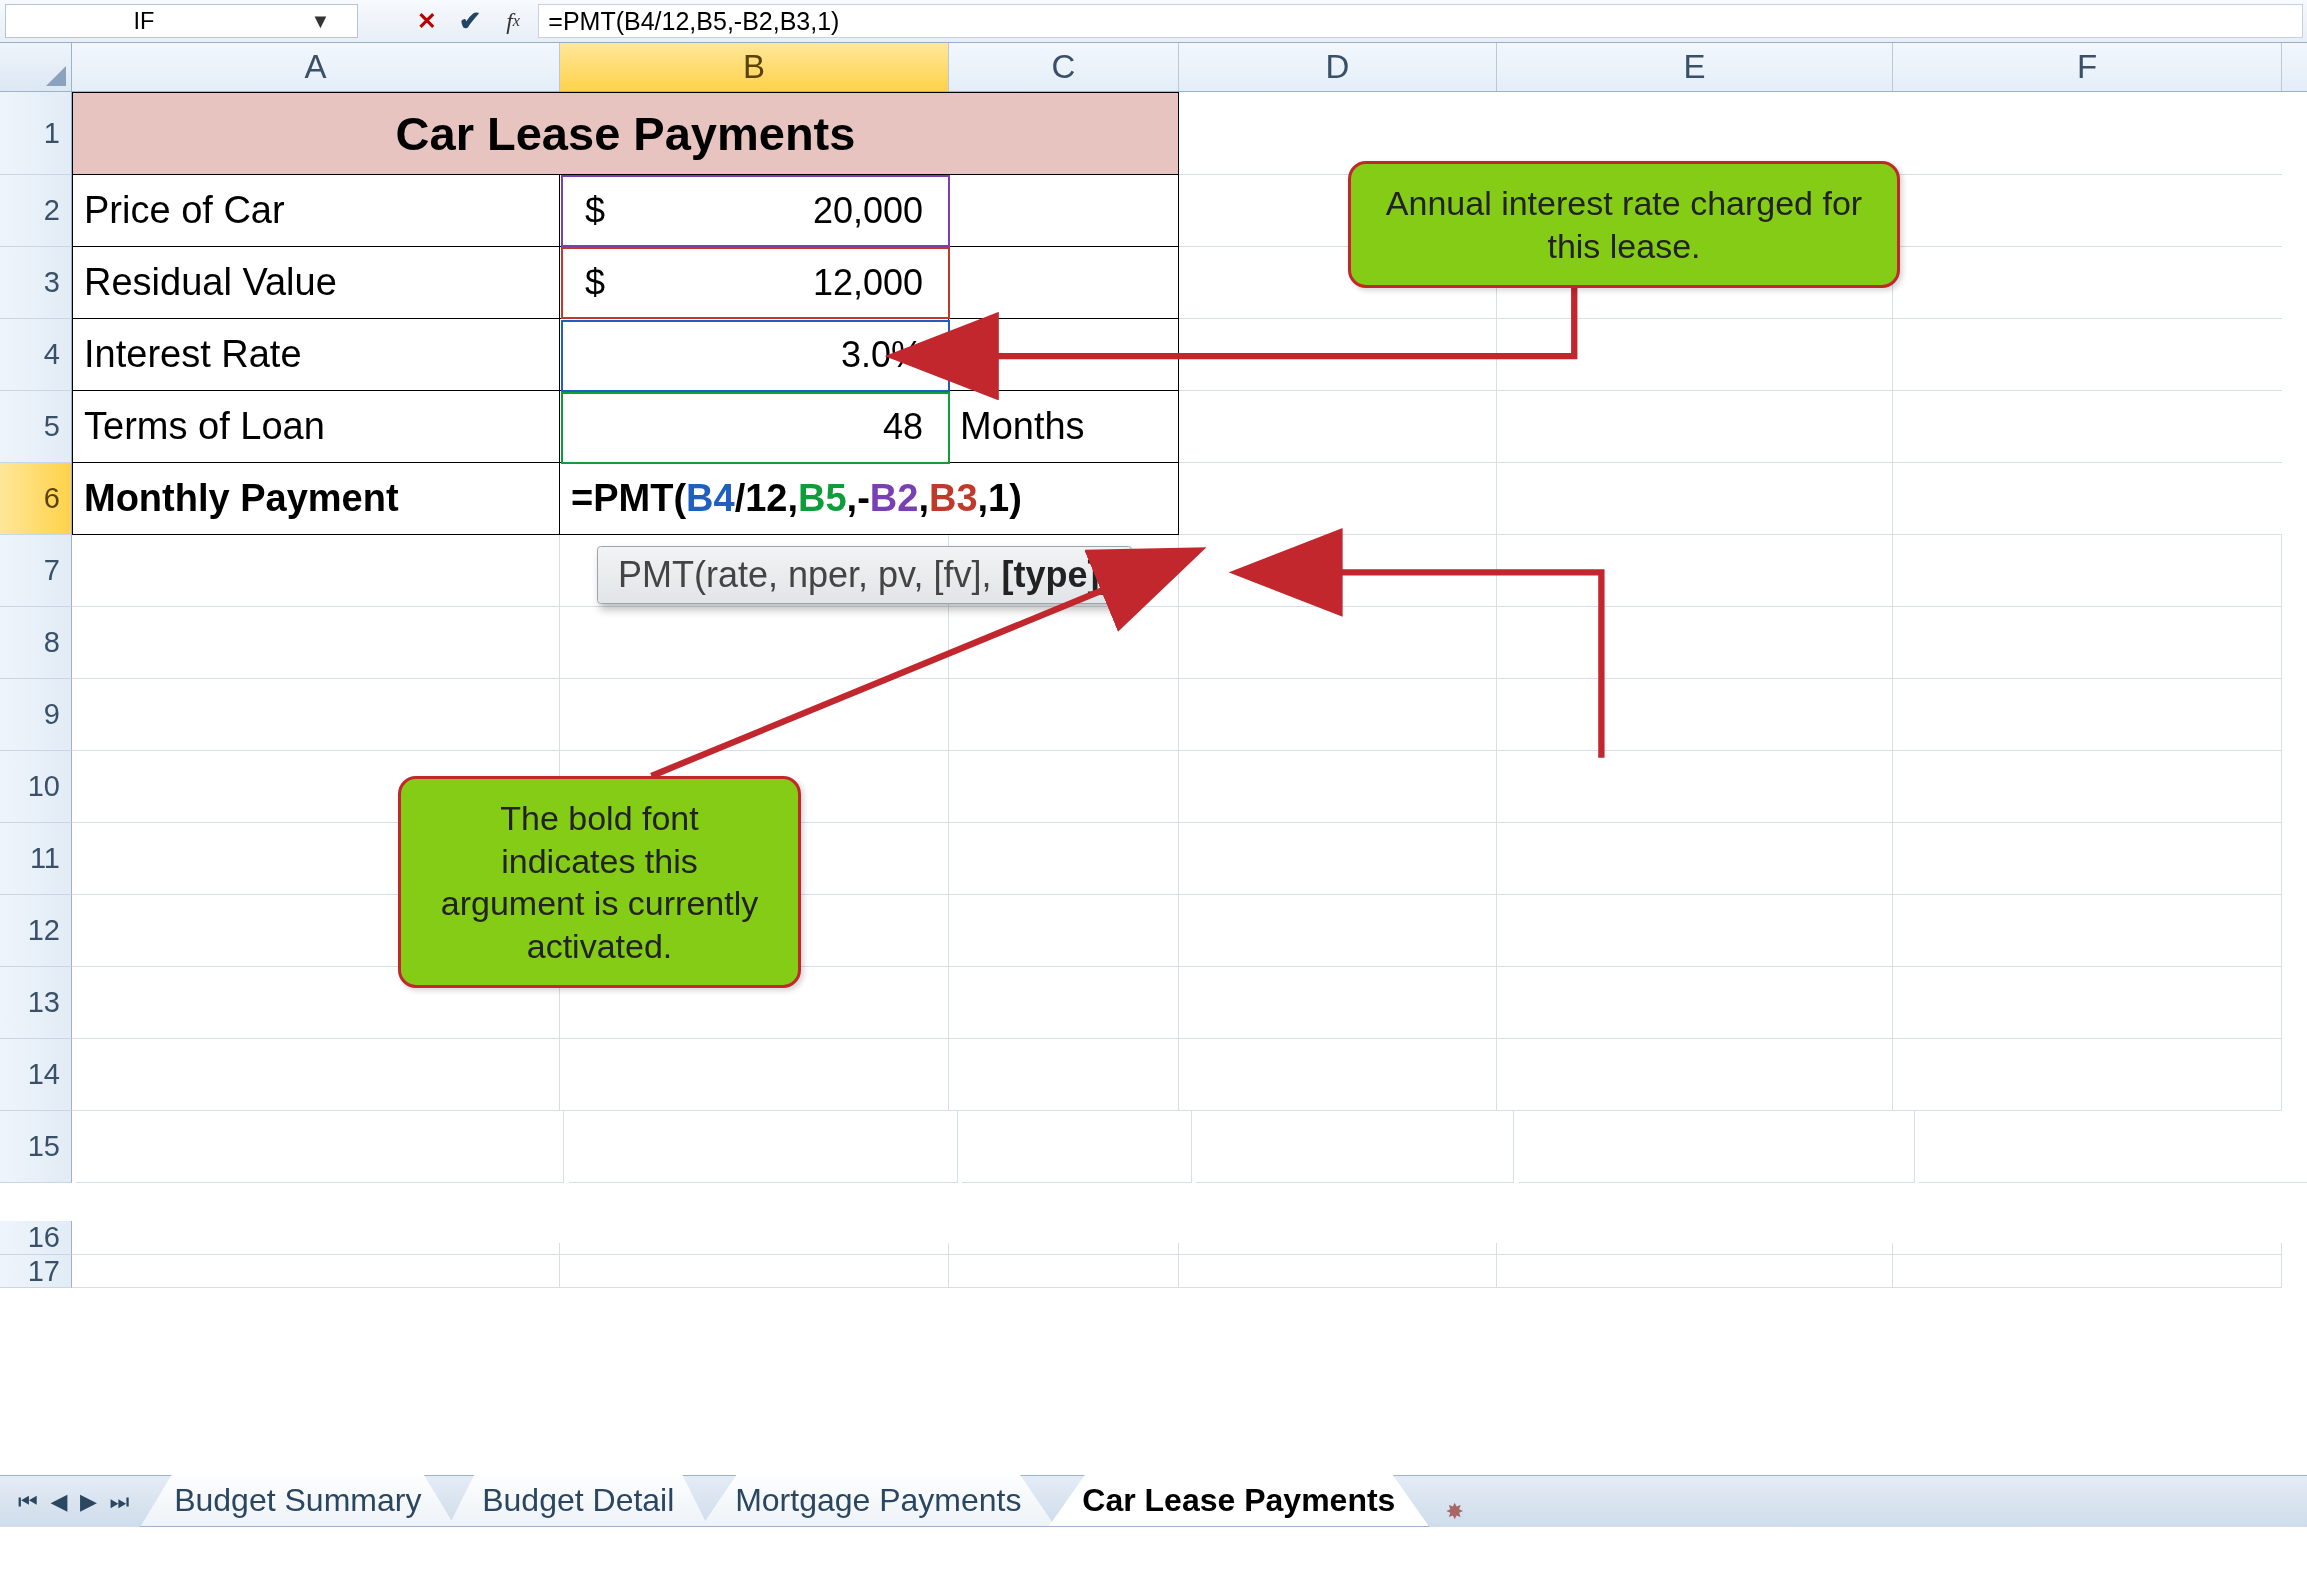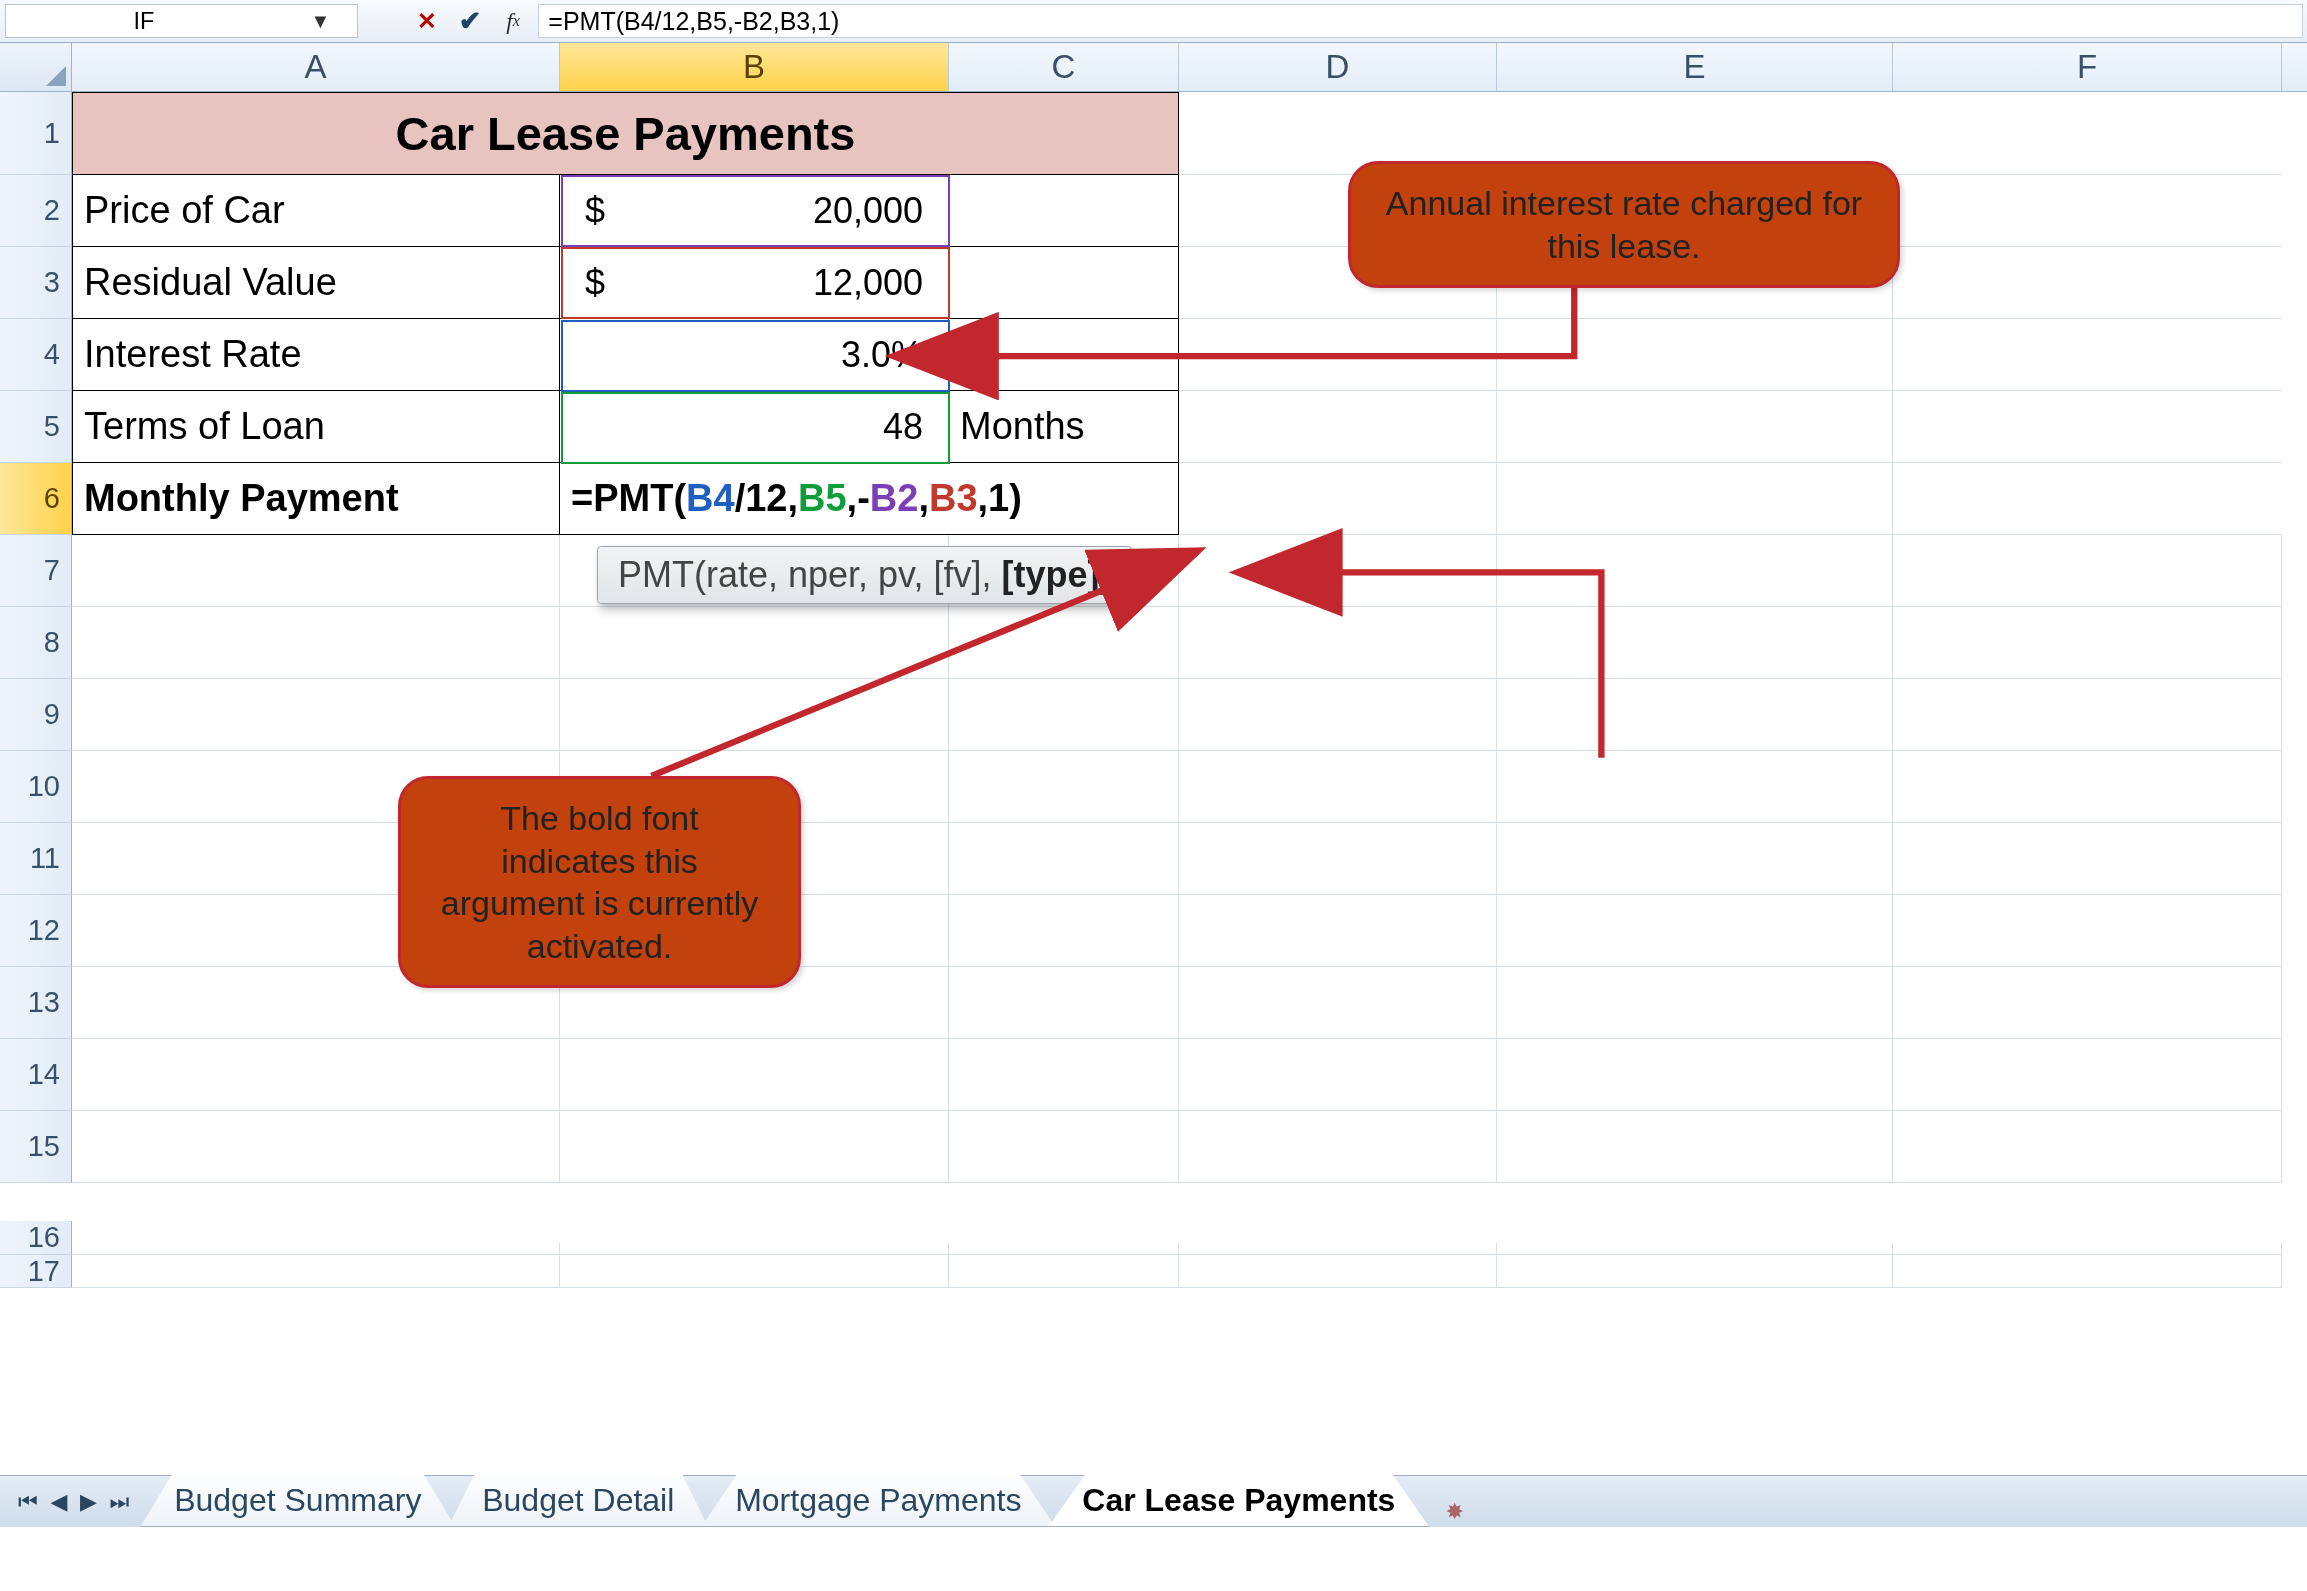--- a/index.html
+++ b/index.html
@@ -142,23 +142,23 @@
     box-shadow: 3.6px 5.4px 9px rgba(0,0,0,.25);
     font-size:36px; color:#444;
     padding:7.2px 20px;
     z-index:8;
   }
   .tooltip b{color:#222;margin-top:12px;}
 
   
   .callout {
     position:absolute; z-index:20;
-    background:#c2410c;
+    background:#84cc16;
     border:3.6px solid #c1272d;
-    border-radius:30px;
+    border-radius:18px;
     padding:18px 31px;
     font-size:34px; color:#222; text-align:center;
     box-shadow: 2.7px 2.7px 5.4px rgba(0,0,0,.15);
     line-height:1.25;
   }
 
   
   svg.arrows { position:absolute; inset:0; z-index:15; pointer-events:none; }
 
   
@@ -370,21 +370,21 @@
       </div>
     <div class="row" style="height:72px;">
         <div class="rowhead">14</div>
         <div class="cell wA"></div>
         <div class="cell wB"></div>
         <div class="cell wC"></div>
         <div class="cell wD"></div>
         <div class="cell wE"></div>
         <div class="cell wF"></div>
       </div>
-    <div class="row" style="height:72px;">
+    <div class="row" style="height:72px;justify-content:space-between;">
         <div class="rowhead">15</div>
         <div class="cell wA"></div>
         <div class="cell wB"></div>
         <div class="cell wC"></div>
         <div class="cell wD"></div>
         <div class="cell wE"></div>
         <div class="cell wF"></div>
       </div>
     <div class="row" style="height:72px;align-items:flex-end;">
         <div class="rowhead">16</div>

